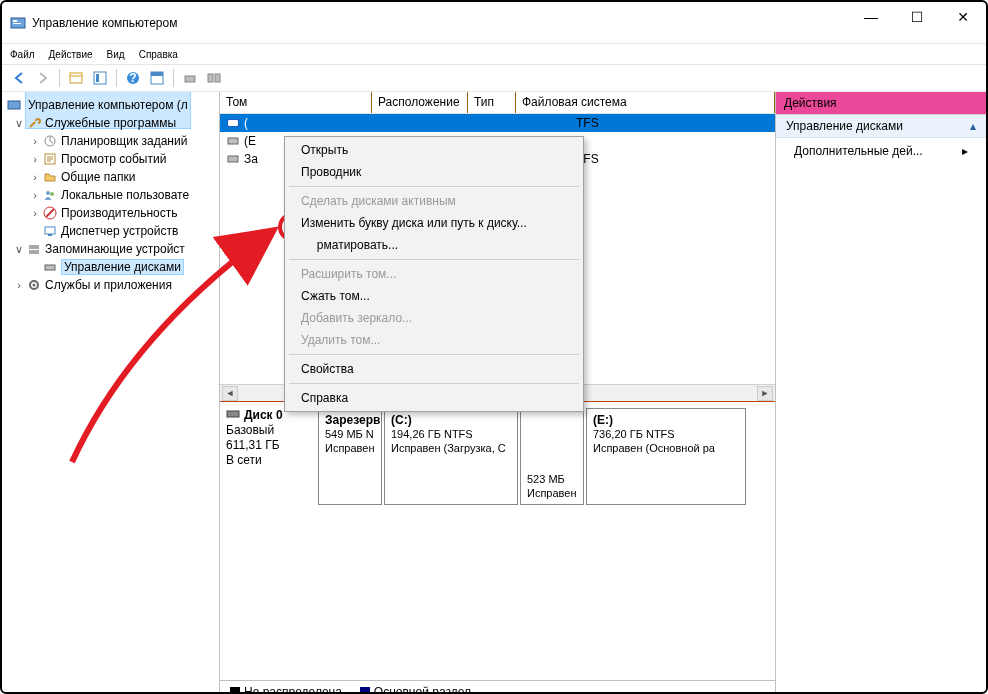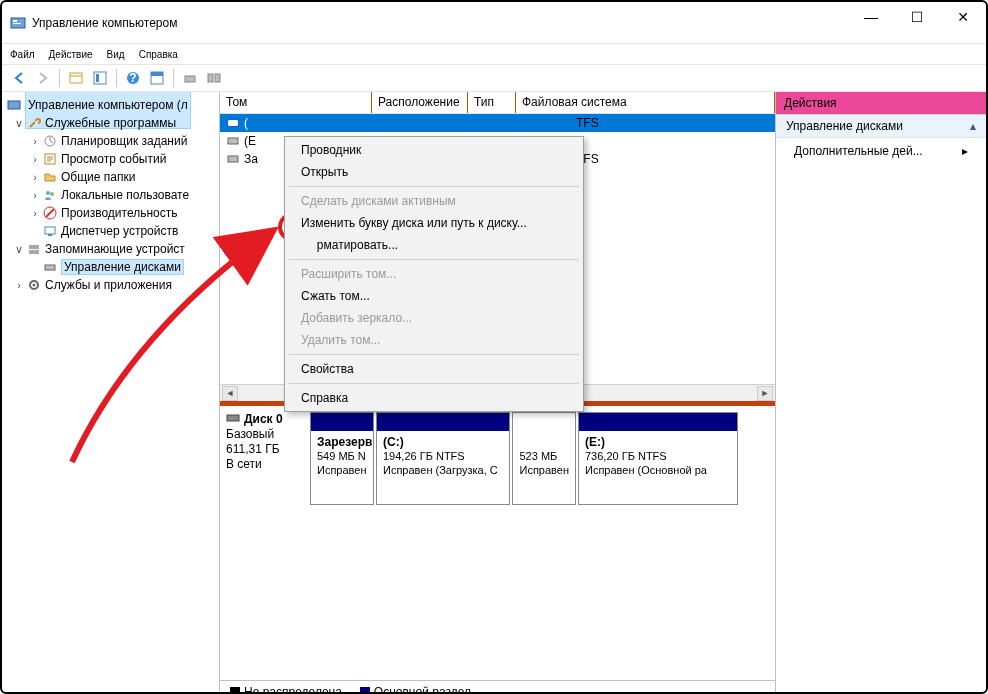--- a/index.html
+++ b/index.html
@@ -24,24 +24,24 @@
 .center{flex:1;display:flex;flex-direction:column;border-right:1px solid #c0c0c0;position:relative}
 .list-header{height:22px;display:flex;border-bottom:1px solid #e0e0e0}
 .list-header .col{border-right:1px solid #a16207;padding:3px 6px;background:#fff;font-size:12px}
 .volumes{flex:0 0 auto;height:270px;position:relative}
 .vol-row{display:flex;align-items:center;height:18px;padding-left:6px;gap:4px}
 .vol-row.hdr{background:#0078d7;color:#fff}
 .vol-row.hdr .vic{filter:brightness(2)}
 .vic{width:14px;height:14px;display:flex;align-items:center;justify-content:center}
 .hscroll{height:17px;border-top:1px solid #d0d0d0;background:#f0f0f0;display:flex;align-items:center;justify-content:space-between;padding:0 2px}
 .hscroll .ar{width:16px;height:15px;background:#e8e8e8;border:1px solid #ccc;display:flex;align-items:center;justify-content:center;font-size:9px;color:#555}
-.diskmap{border-top:5px solid #c2410c;padding:6px;display:flex;height:110px}
+.diskmap{border-top:1px solid #c2410c;padding:6px;display:flex;gap:8px;height:110px}
 .disk-label{width:84px;font-size:11px;line-height:15px}
 .disk-parts{flex:1;display:flex;gap:2px}
-.part{border:1px solid #888;display:flex;flex-direction:column}
+.part{border:1px solid #888;display:flex;flex-direction:row}
 .part .ph{height:18px;background:#000080}
 .part .pb{flex:1;padding:4px 6px;font-size:11px;line-height:14px;overflow:hidden;white-space:nowrap}
 .legend{height:22px;border-top:1px solid #c0c0c0;display:flex;align-items:center;padding:0 10px;gap:18px;font-size:11px}
 .legend .sw{width:10px;height:10px;display:inline-block;margin-right:4px;vertical-align:middle}
 .actions{width:210px}
 .actions .hdr{background:#ec4899;border-bottom:1px solid #d0d0d0;padding:4px 8px;font-size:12px}
 .actions .sec{background:#eaf3fb;padding:4px 10px;display:flex;justify-content:space-between;align-items:center;border-bottom:1px solid #d8e4ef}
 .actions .item{padding:6px 18px;display:flex;justify-content:space-between;align-items:center;font-size:12px}
 .ctxmenu{position:absolute;left:282px;top:134px;width:300px;background:#f2f2f2;border:1px solid #a0a0a0;box-shadow:3px 3px 6px rgba(0,0,0,.25);padding:2px;z-index:10}
 .ctxmenu .mi{padding:4px 14px;font-size:12px}
@@ -323,22 +323,22 @@
       <span style="color:#2a5b9c">▴</span>
     </div>
     <div class="item">
       <span>Дополнительные дей...</span>
       <span>▸</span>
     </div>
   </div>
 </div>
 
 <div class="ctxmenu">
+  <div class="mi">Открыть</div>
   <div class="mi">Проводник</div>
-  <div class="mi">Открыть</div>
   <hr>
   <div class="mi dis">Сделать дисками активным</div>
   <div class="mi">Изменить букву диска или путь к диску...</div>
   <div class="mi dis"><span style="visibility:hidden">Фо</span><span>рматировать...</span></div>
   <hr>
   <div class="mi dis">Расширить том...</div>
   <div class="mi">Сжать том...</div>
   <div class="mi dis">Добавить зеркало...</div>
   <div class="mi dis">Удалить том...</div>
   <hr>

